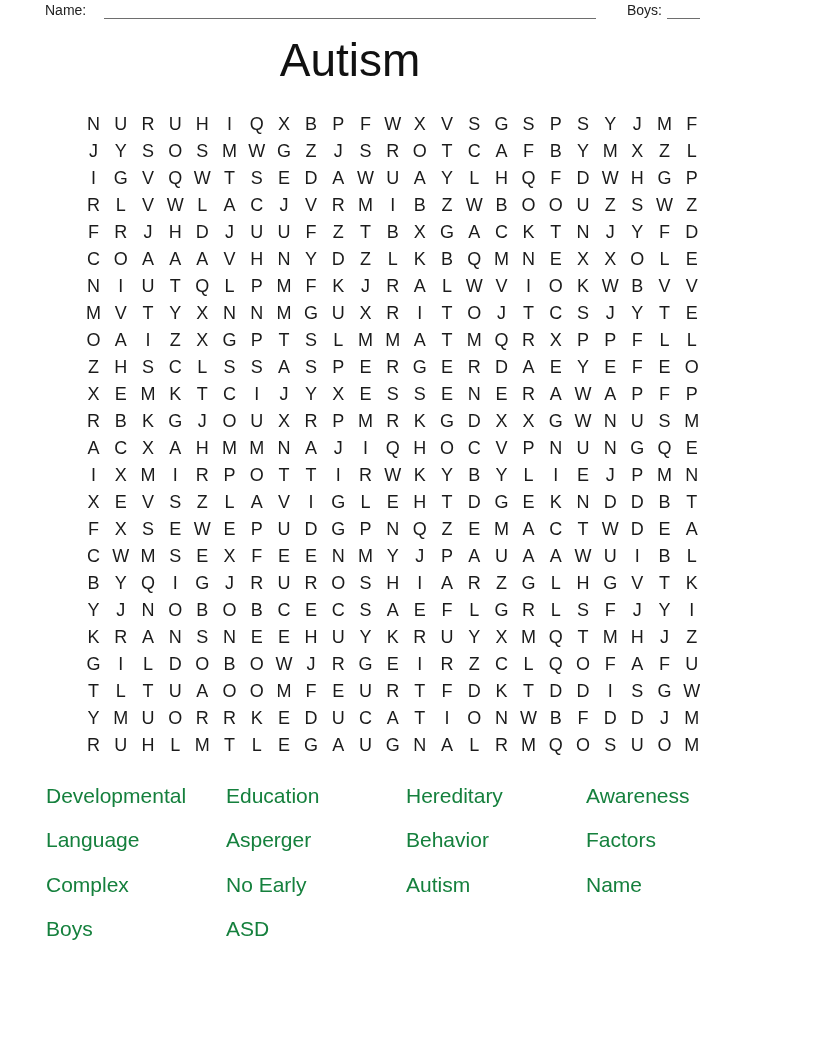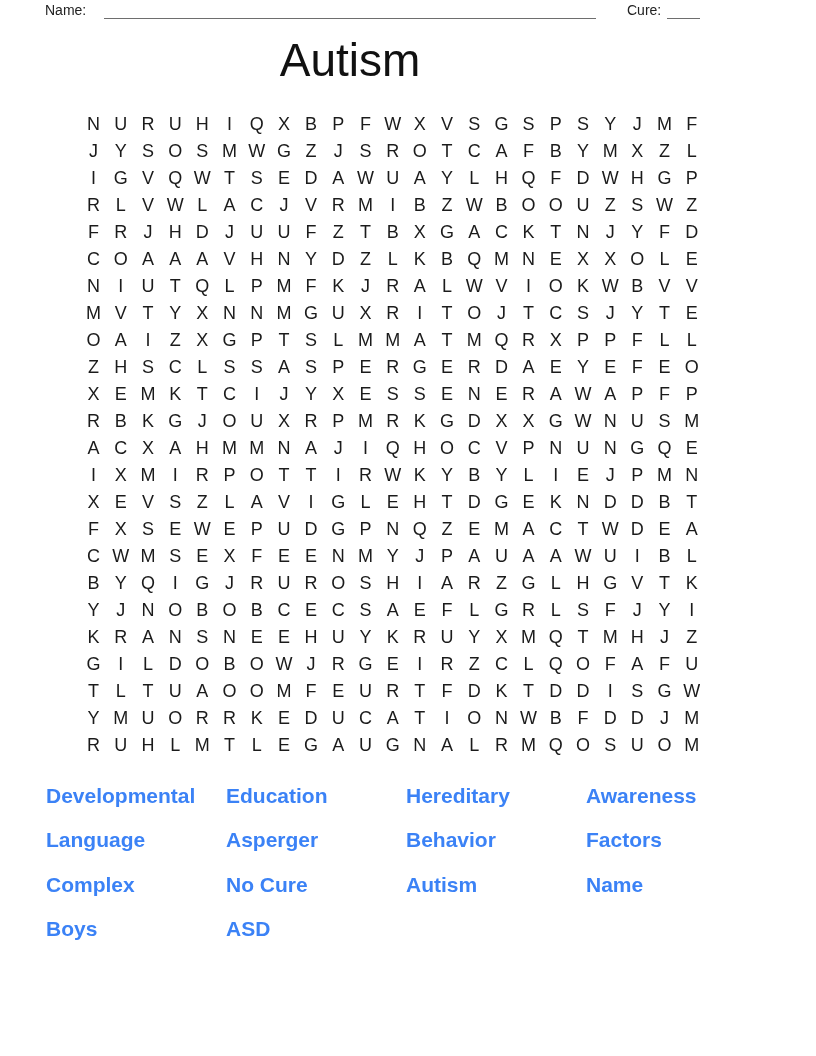--- a/index.html
+++ b/index.html
@@ -54,32 +54,32 @@
   }
 
   
   .words {
     position: absolute; left: 46px; top: 774px;
     display: grid;
     grid-template-columns: 180px 180px 180px 180px;
     grid-auto-rows: 44.4px;
   }
   .word {
-    font-size: 21px; font-weight: 700; line-height: 44.4px;
-    color: #3b82f6; white-space: nowrap;
+    font-size: 21px; font-weight: 400; line-height: 44.4px;
+    color: #15803d; white-space: nowrap;
   }
 </style>
 </head>
 <body>
 
 <div class="page">
 
   <span class="header-name-label">Name:</span>
   <span class="header-name-line"></span>
-  <span class="header-date-label">Cure:</span>
+  <span class="header-date-label">Boys:</span>
   <span class="header-date-line"></span>
 
   <div class="title">Autism</div>
 
   <div class="grid">
       <div class="grid-row">
         <span class="grid-cell">N</span>
         <span class="grid-cell">U</span>
         <span class="grid-cell">R</span>
         <span class="grid-cell">U</span>
@@ -707,20 +707,20 @@
   <div class="words">
       <span class="word">Developmental</span>
       <span class="word">Education</span>
       <span class="word">Hereditary</span>
       <span class="word">Awareness</span>
       <span class="word">Language</span>
       <span class="word">Asperger</span>
       <span class="word">Behavior</span>
       <span class="word">Factors</span>
       <span class="word">Complex</span>
-      <span class="word">No Cure</span>
+      <span class="word">No Early</span>
       <span class="word">Autism</span>
       <span class="word">Name</span>
       <span class="word">Boys</span>
       <span class="word">ASD</span>
     </div>
 
 </div>
 
 </body></html>

